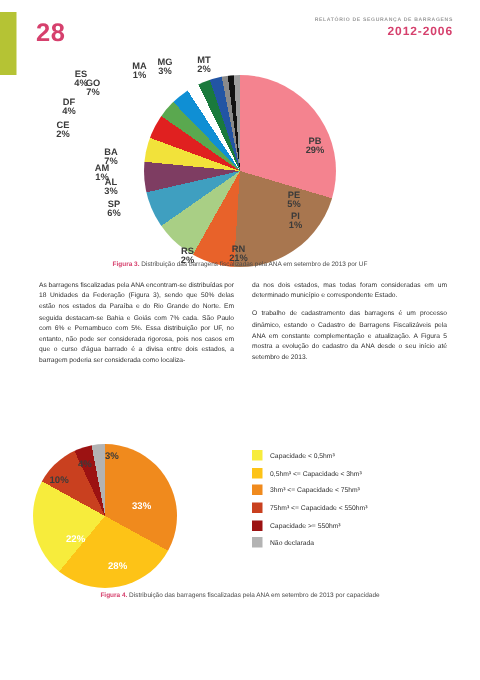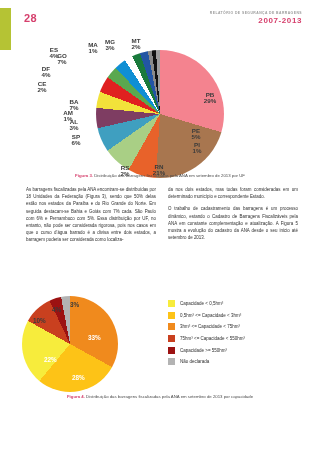--- a/index.html
+++ b/index.html
@@ -22,21 +22,21 @@
   
   .page-tab {
     position: absolute;
     left: 0; top: 8px;
     width: 11px; height: 42px;
     background: #b5c334;
   }
   .page-number {
     position: absolute;
     left: 24px; top: 12px;
-    font-size: 11px;
+    font-size: 17px;
     font-weight: bold;
     color: #d6406d;
     letter-spacing: 0.3px;
   }
   .header-right {
     position: absolute;
     right: 18px; top: 11px;
     text-align: right;
   }
   .header-title {
@@ -150,21 +150,21 @@
 </head>
 <body>
 
 <div class="page">
 
   <div class="page-tab"></div>
   <div class="page-number">28</div>
 
   <div class="header-right">
     <div class="header-title">RELATÓRIO DE SEGURANÇA DE BARRAGENS</div>
-    <div class="header-years">2007-2013</div>
+    <div class="header-years">2012-2006</div>
   </div>
 
   <div class="fig3-wrap">
     <div class="fig3-pie" id="pie3" style="background: conic-gradient(rgb(244, 131, 143) 0deg, rgb(244, 131, 143) 106.53deg, rgb(168, 118, 79) 106.53deg, rgb(168, 118, 79) 183.67deg, rgb(232, 98, 42) 183.67deg, rgb(232, 98, 42) 209.39deg, rgb(169, 207, 133) 209.39deg, rgb(169, 207, 133) 235.1deg, rgb(63, 159, 192) 235.1deg, rgb(63, 159, 192) 257.14deg, rgb(126, 61, 98) 257.14deg, rgb(126, 61, 98) 275.51deg, rgb(242, 226, 58) 275.51deg, rgb(242, 226, 58) 290.2deg, rgb(224, 32, 32) 290.2deg, rgb(224, 32, 32) 304.9deg, rgb(90, 168, 79) 304.9deg, rgb(90, 168, 79) 315.92deg, rgb(15, 143, 212) 315.92deg, rgb(15, 143, 212) 326.94deg, rgb(255, 255, 255) 326.94deg, rgb(255, 255, 255) 334.29deg, rgb(26, 122, 60) 334.29deg, rgb(26, 122, 60) 341.63deg, rgb(34, 85, 164) 341.63deg, rgb(34, 85, 164) 348.98deg, rgb(138, 138, 138) 348.98deg, rgb(138, 138, 138) 352.65deg, rgb(17, 17, 17) 352.65deg, rgb(17, 17, 17) 356.33deg, rgb(158, 158, 158) 356.33deg, rgb(158, 158, 158) 360deg);"></div>
     <div id="uf-labels">
         <div class="uf-label" style="left: 210px; top: 68px; transform: translate(-50%, 0px);"><span>PB</span><span class="pct">29%</span></div>
         <div class="uf-label" style="left: 159px; top: 140px; transform: translate(-50%, 0px);"><span>RN</span><span class="pct">21%</span></div>
         <div class="uf-label" style="left: 74px; top: 75px; transform: translate(-50%, 0px);"><span>BA</span><span class="pct">7%</span></div>
         <div class="uf-label" style="left: 62px; top: 29px; transform: translate(-50%, 0px);"><span>GO</span><span class="pct">7%</span></div>
         <div class="uf-label" style="left: 76px; top: 110px; transform: translate(-50%, 0px);"><span>SP</span><span class="pct">6%</span></div>

